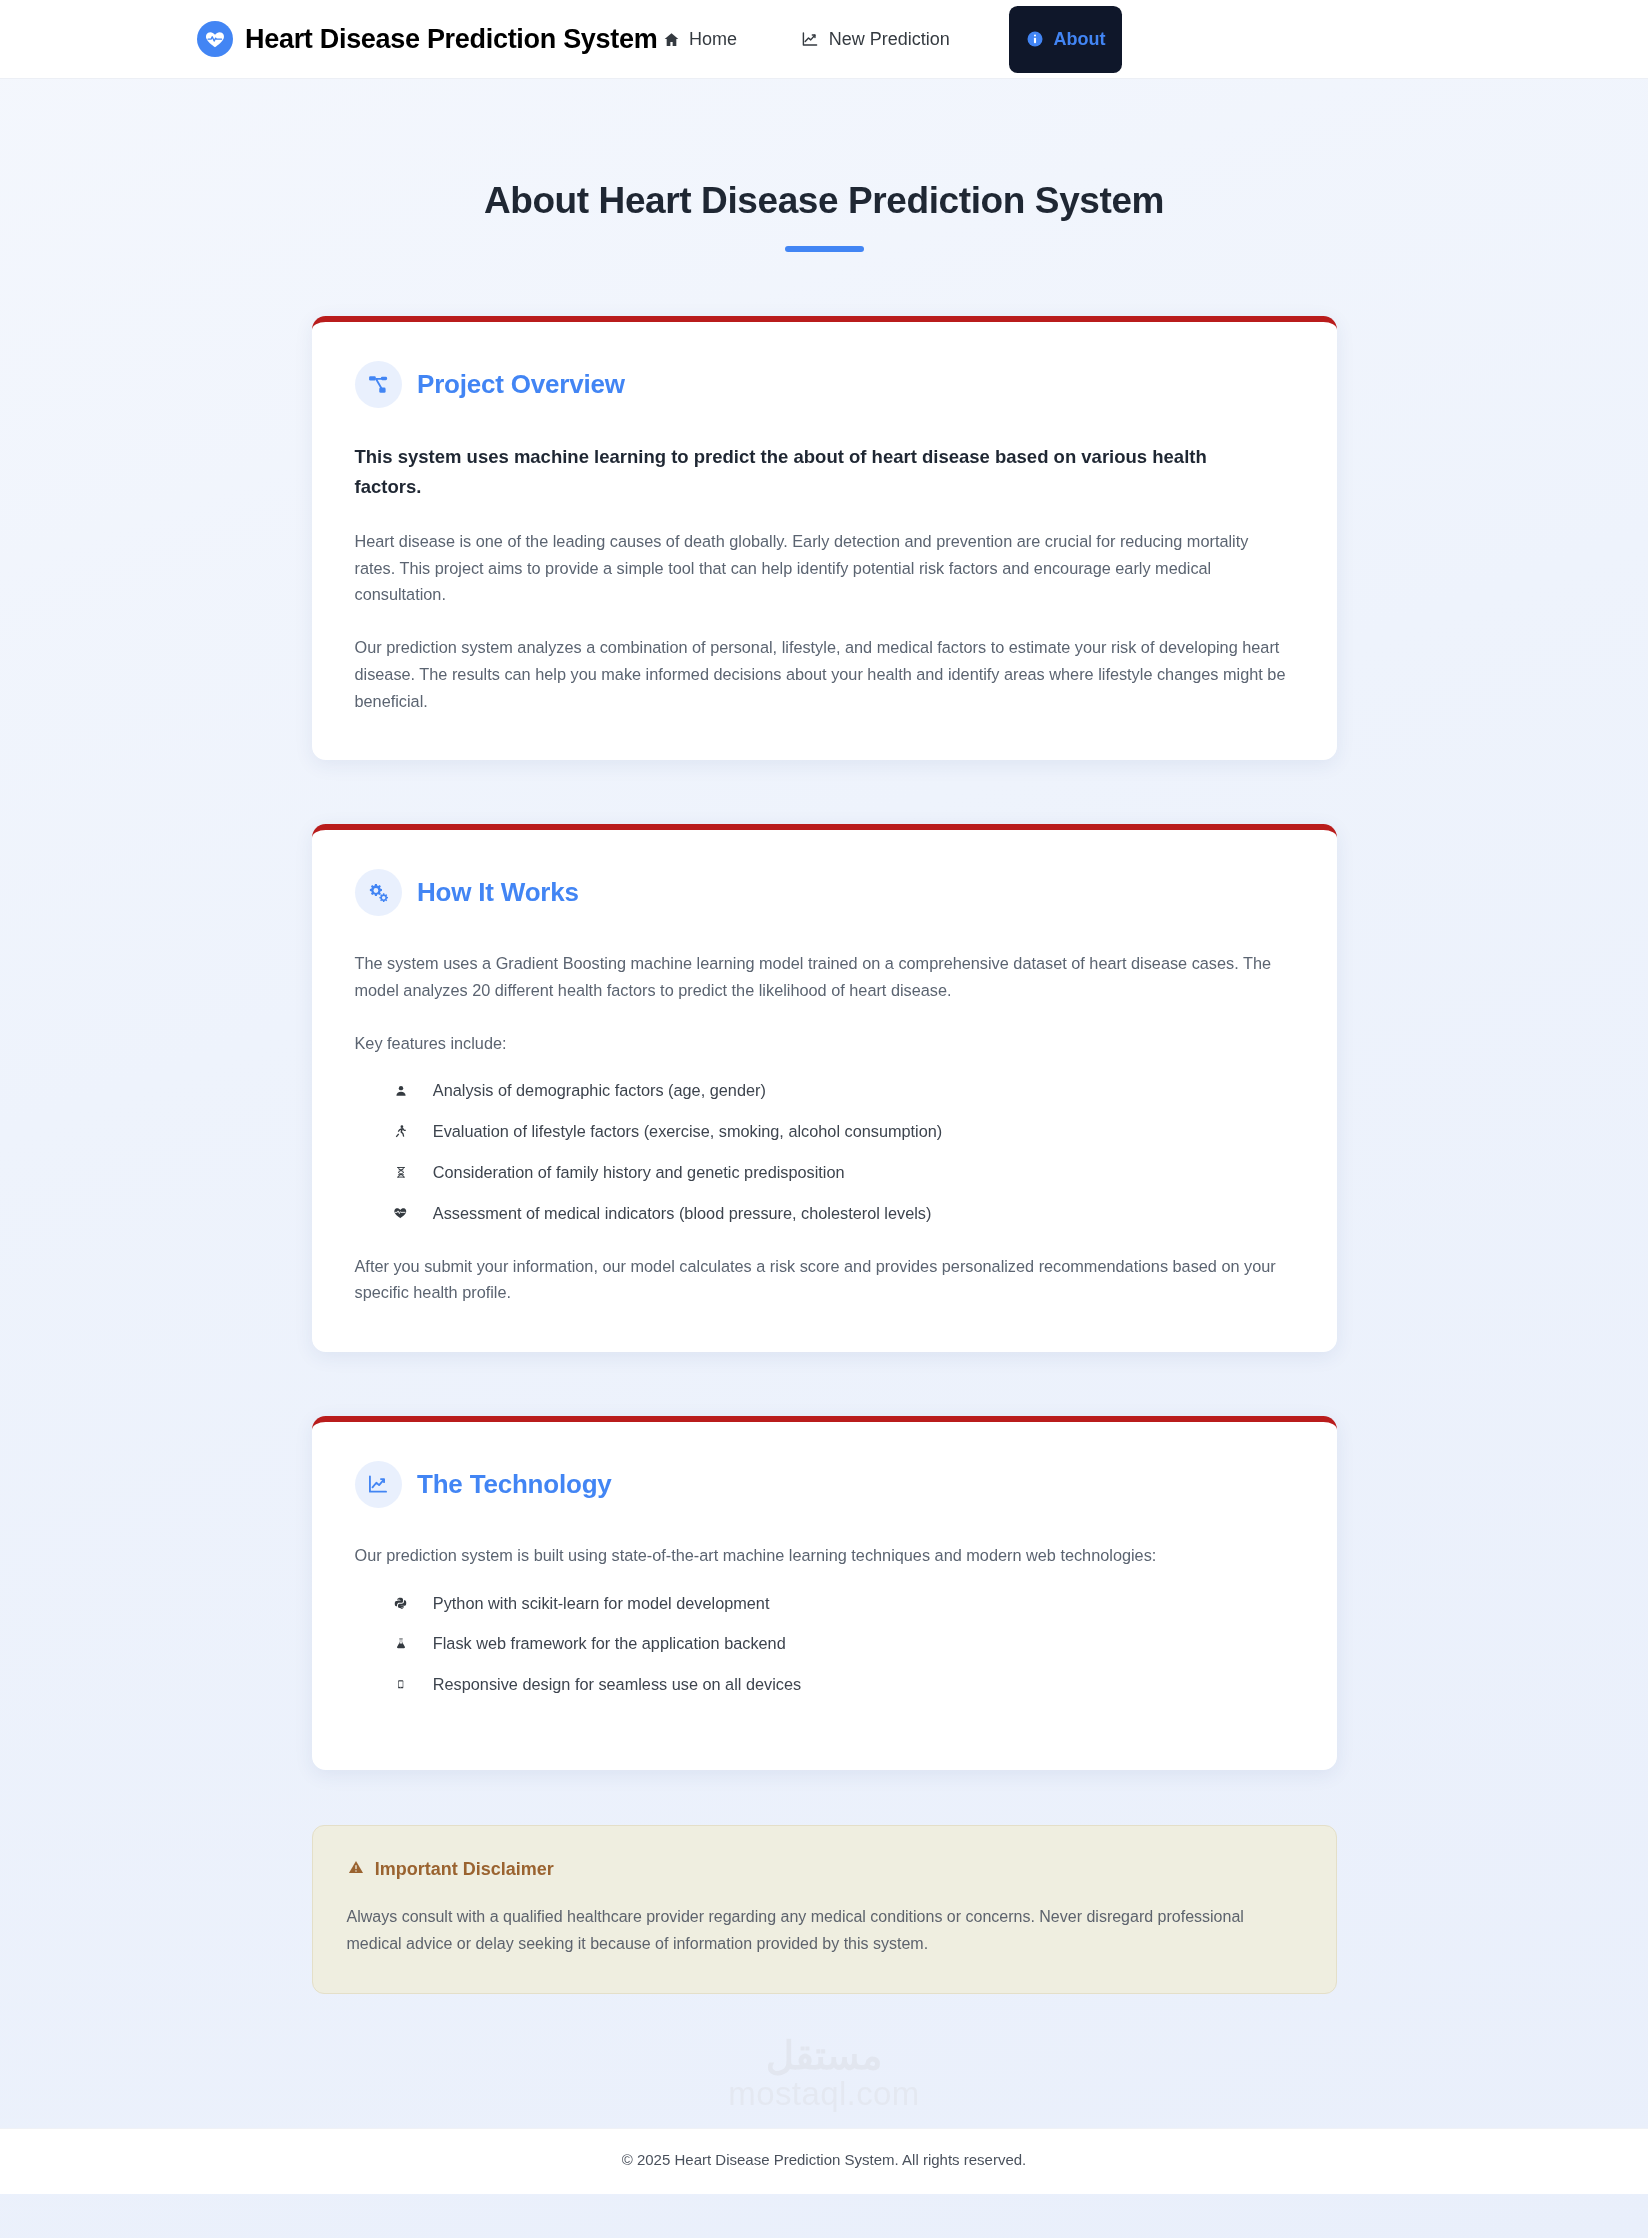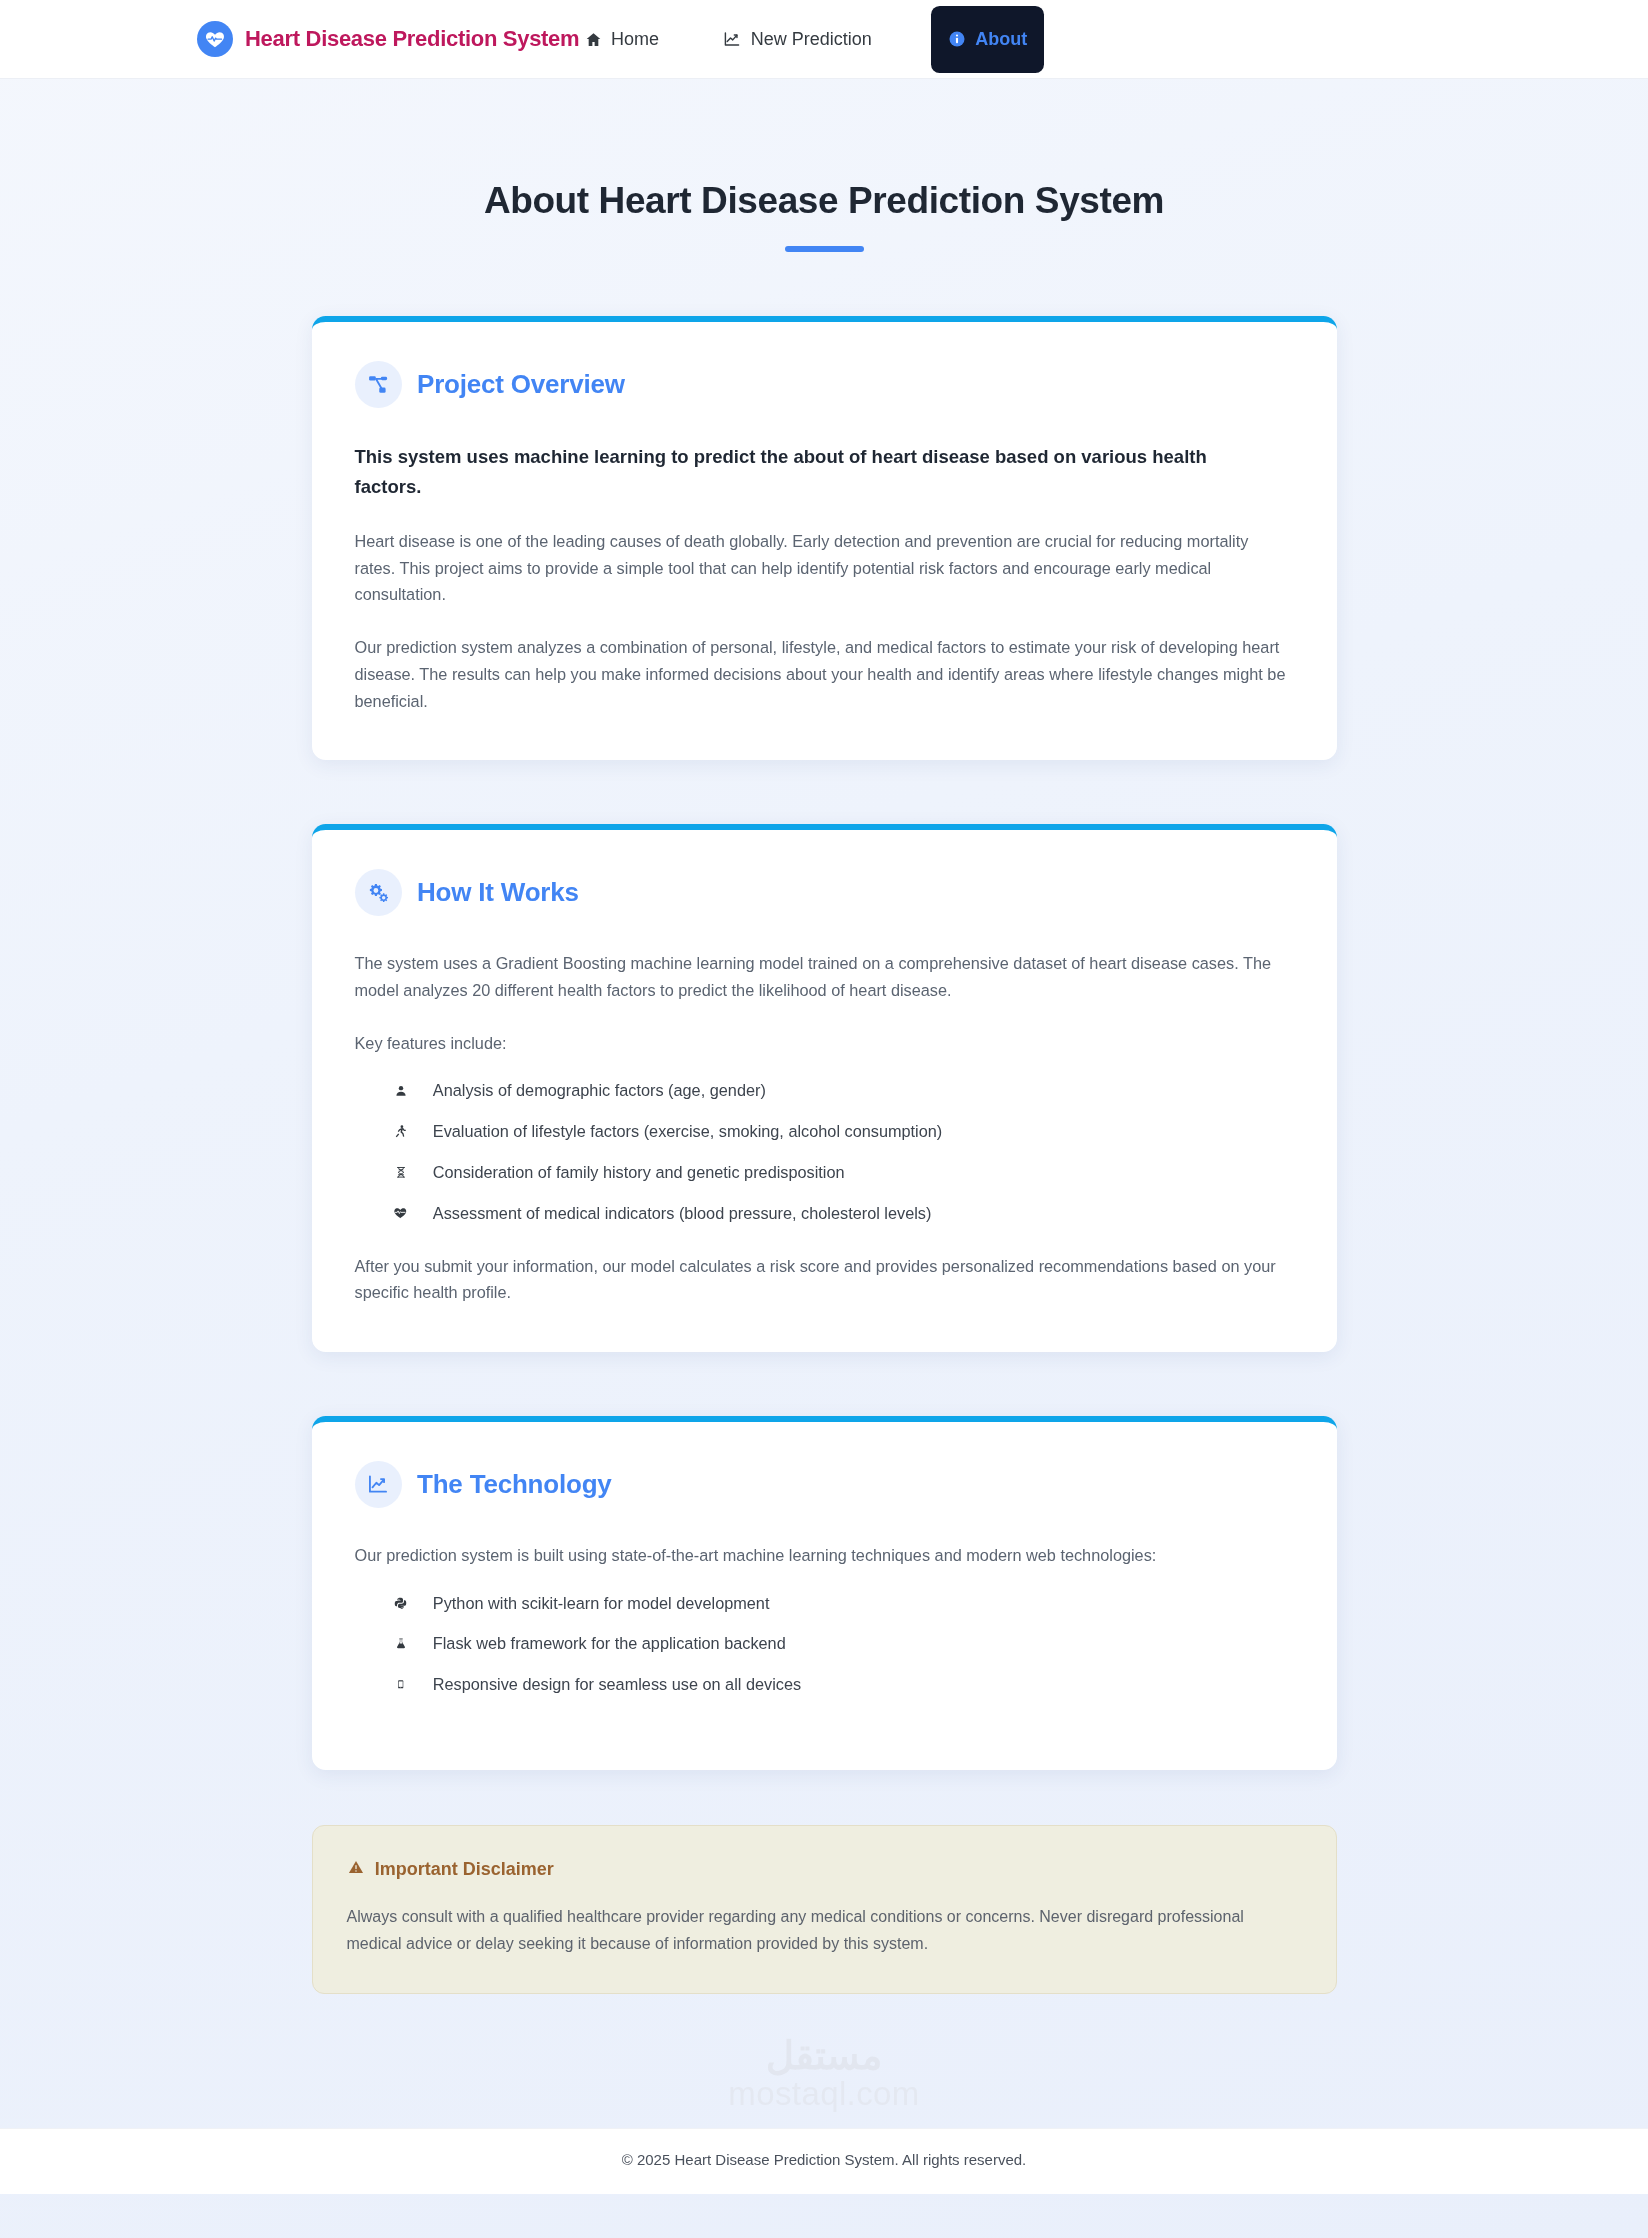--- a/index.html
+++ b/index.html
@@ -31,23 +31,23 @@
   }
   .brand-badge {
     width: 36px; height: 36px;
     border-radius: 50%;
     background: #4285f4;
     display: flex; align-items: center; justify-content: center;
     flex: none;
   }
   .brand-badge svg { display: block; }
   .brand-title {
-    font-size: 22px;
-    font-weight: bold;
-    color: #be185d;
+    font-size: 27px;
+    font-weight: bold;
+    color: #000000;
     letter-spacing: -0.3px;
     white-space: nowrap;
   }
   .nav-links {
     display: flex;
     align-items: center;
     gap: 54px;
     margin-left: auto;
     margin-right: 628px;
   }
@@ -93,21 +93,21 @@
 
   .container {
     width: 1025px;
     margin: 0 auto;
   }
 
   
   .card {
     background: #ffffff;
     border-radius: 13.7px;
-    border-top: 6px solid #0ea5e9;
+    border-top: 6px solid #b91c1c;
     box-shadow: 0 4.3px 19px rgba(40,70,130,0.08);
     padding: 39px 43px 46px 43px;
     margin-top: 64px;
   }
   .card-head {
     display: flex;
     align-items: center;
     gap: 15.5px;
     margin-bottom: 34px;
   }

